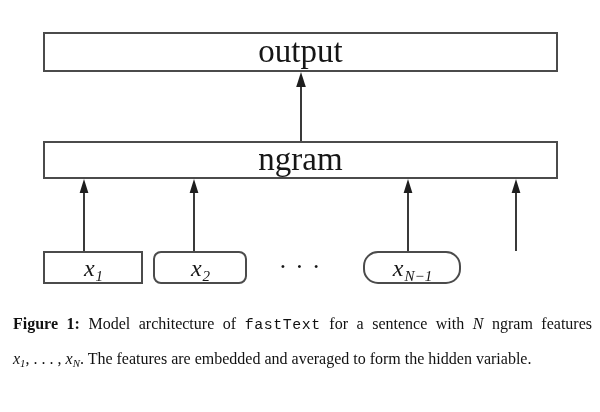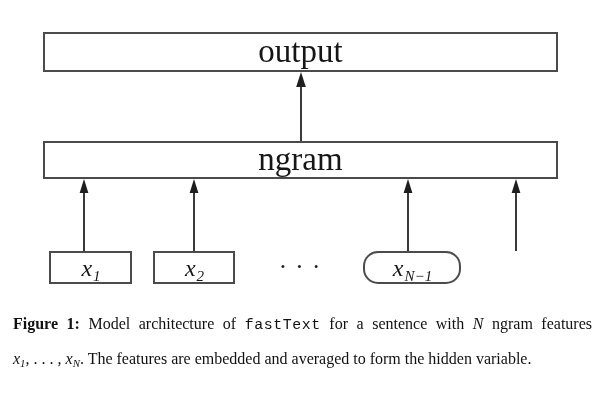--- a/index.html
+++ b/index.html
@@ -25,22 +25,22 @@
   }
   .node.wide { left: 43px; width: 515px; }
   .node-output { top: 32px; height: 40px; }
   .node-hidden { top: 141px; height: 38px; }
   .node.wide .label {
     font-size: 33px;
     line-height: 1;
     padding-bottom: 2px;
   }
   .node.input { top: 251px; height: 33px; }
-  .in-x1  { left: 49px;  width: 83px; }
-  .in-x2  { left: 153px; width: 82px; }
+  .in-x1  { left: 43px;  width: 100px; }
+  .in-x2  { left: 153px; width: 94px; border-radius: 8px; }
   .in-xn1 { left: 363px; width: 98px; border-radius: 15px; }
   .in-xn  { left: 475px; width: 82px; }
   .mi {
     font-style: italic;
     font-family: "Liberation Serif", serif;
   }
   .node.input .mi { font-size: 24px; line-height: 1; }
   .node.input sub.msub {
     font-style: italic;
     font-size: 15px;

